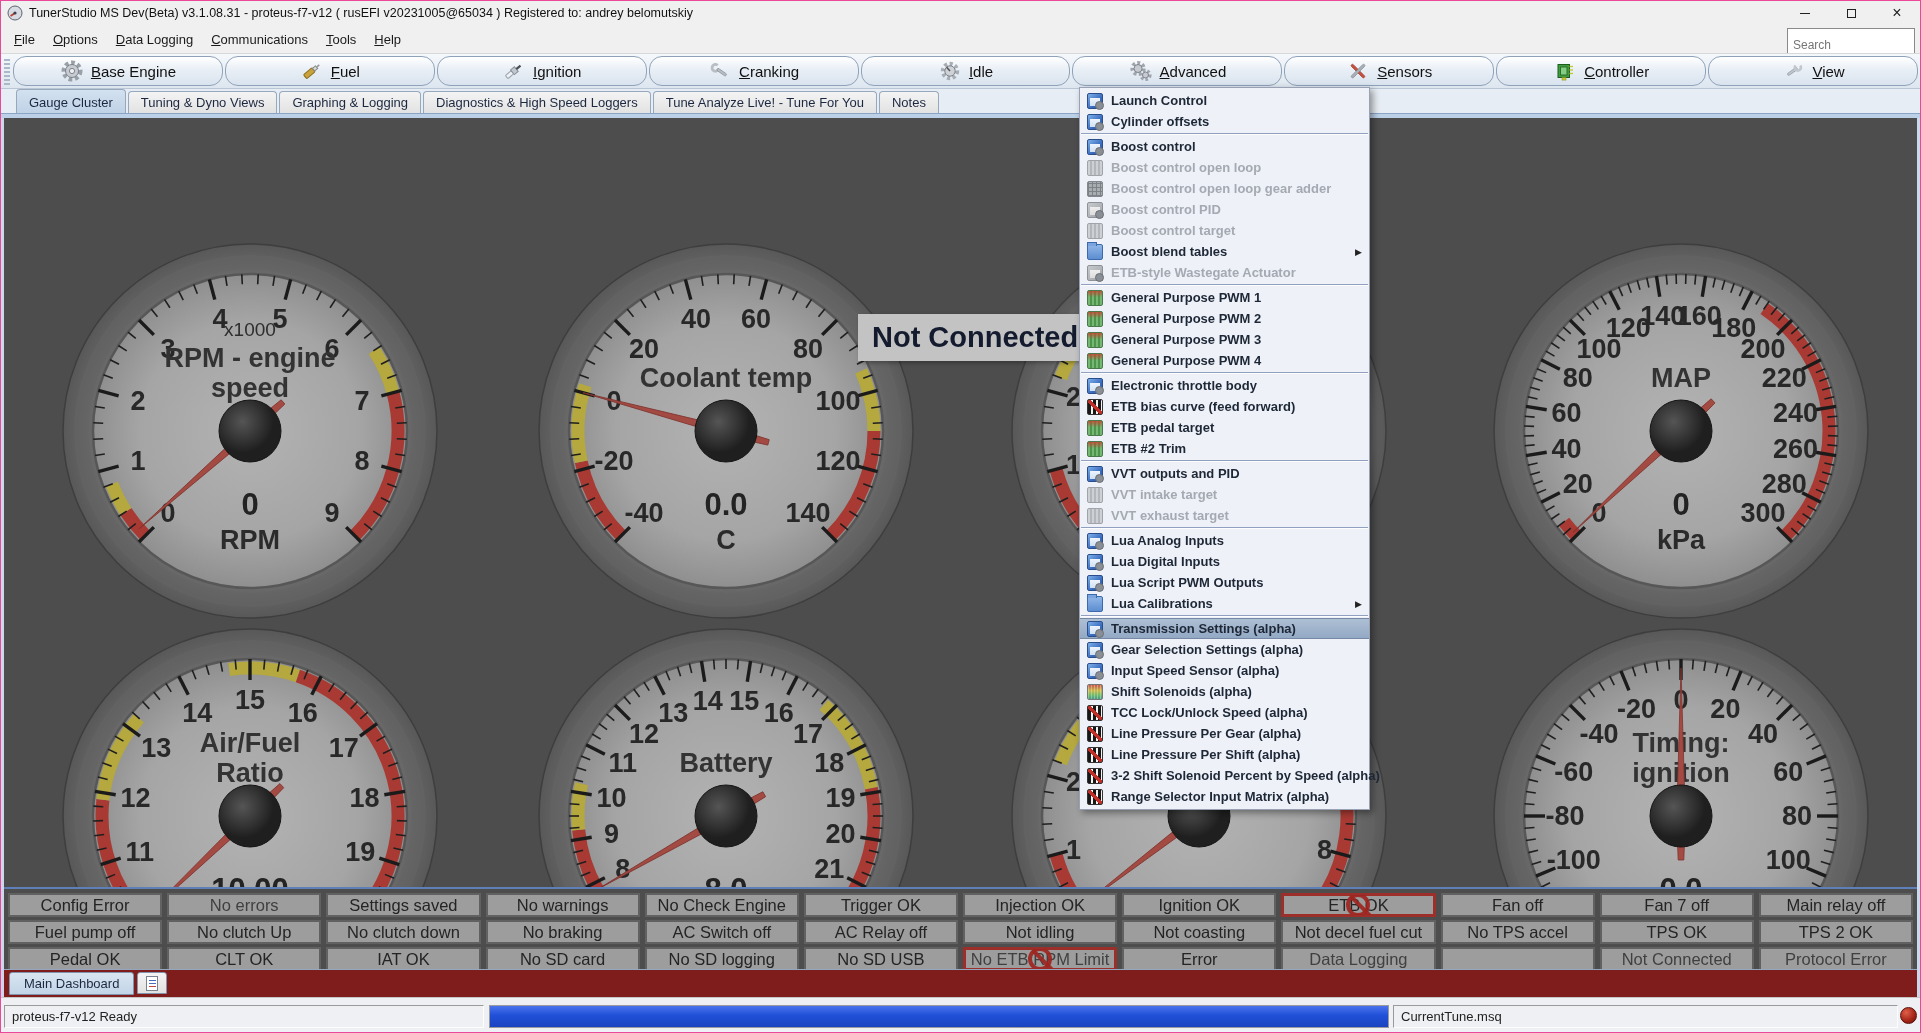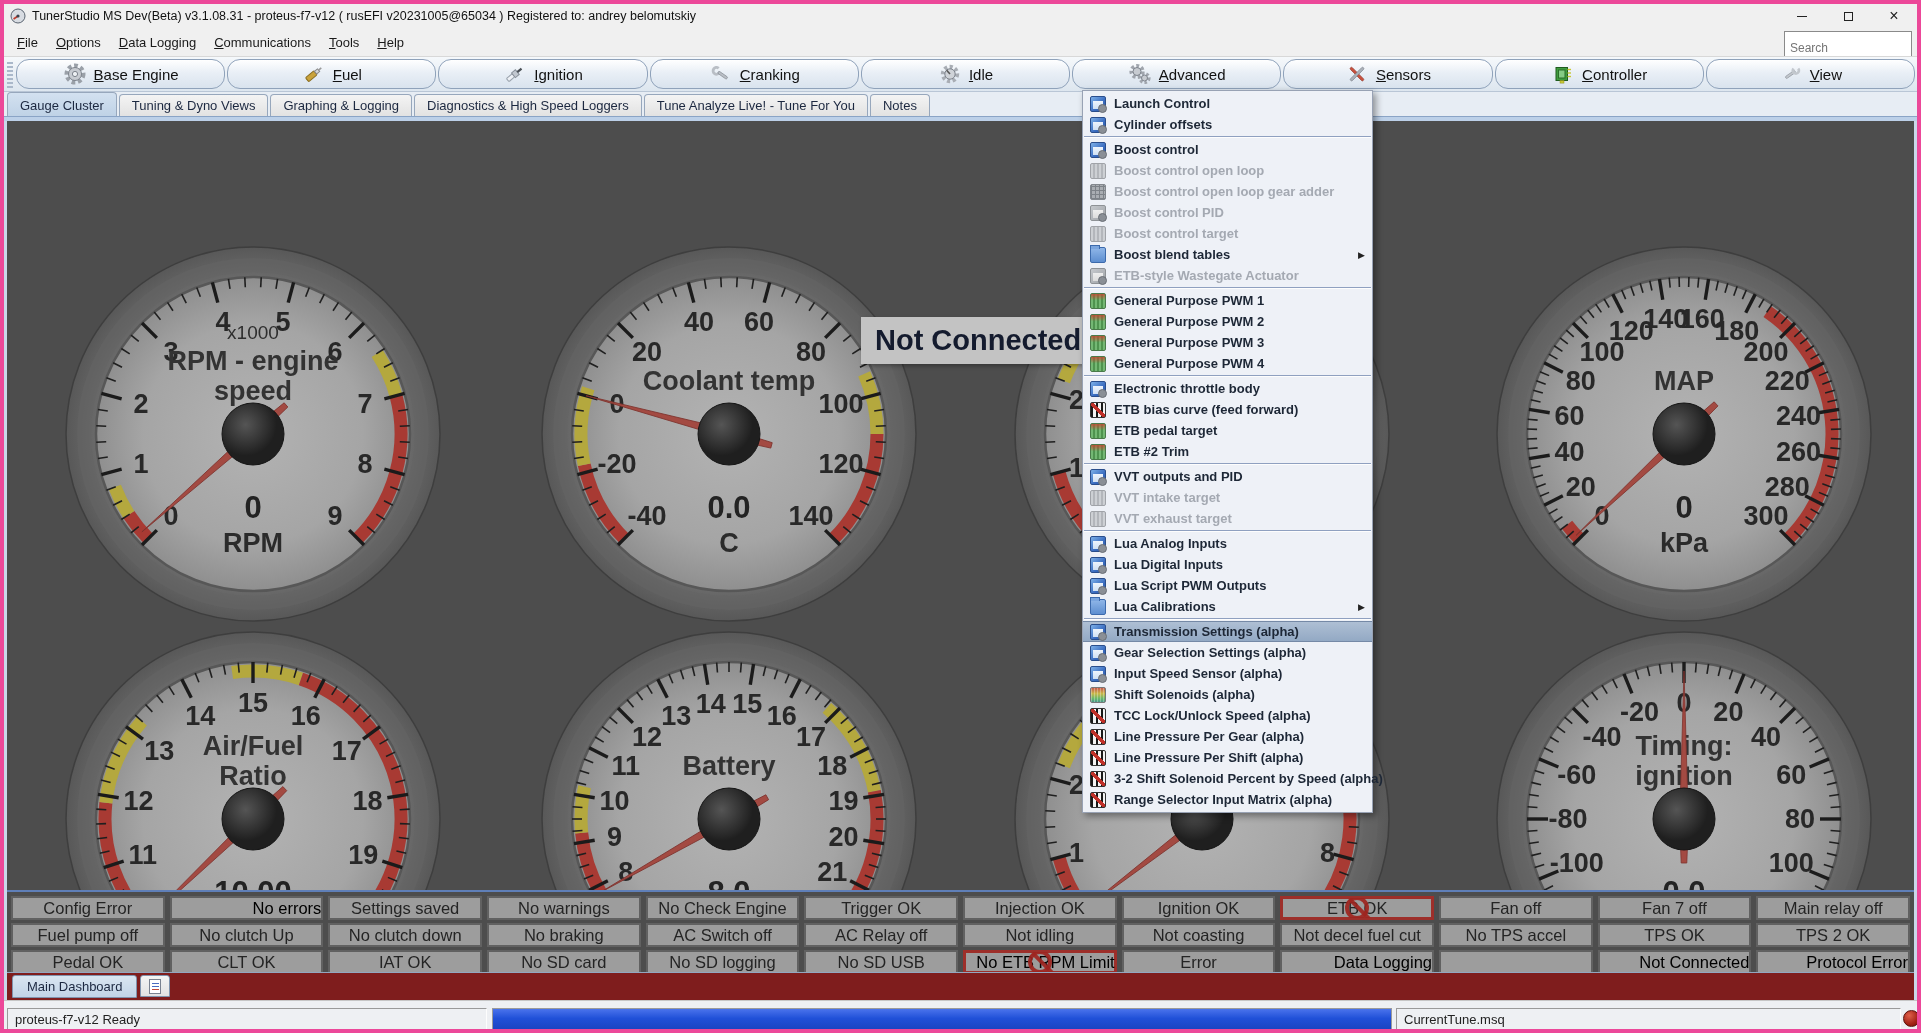--- a/index.html
+++ b/index.html
@@ -1,17 +1,17 @@
 <!DOCTYPE html>
 <html><head>
 <meta charset="utf-8">
 <style>
   * { margin:0; padding:0; box-sizing:border-box; }
   body { background:#333; font-family:"Liberation Sans", sans-serif; }
-  #app { position:relative; width:1921px; height:1033px; background:#f0f0f0; overflow:hidden; border:4px solid #ec4899;text-decoration:underline; }
+  #app { position:relative; width:1921px; height:1033px; background:#f0f0f0; overflow:hidden; border:1px solid #ec4899;text-decoration:underline; }
 
   
   .titlebar { position:absolute; left:0; top:0; width:100%; height:24px; background:#f0f0f0; display:flex; align-items:center; }
   .app-icon { width:16px; height:16px; margin:0 6px 0 6px; }
   .title-text { font-size:12.5px; color:#111; white-space:nowrap; }
   .win-controls { position:absolute; right:0; top:0; height:24px; display:flex; }
   .win-btn { width:46px; height:24px; display:flex; align-items:center; justify-content:center; color:#222; font-size:13px; }
   .glyph-min { width:10px; height:1px; background:#222; display:inline-block; }
   .glyph-max { width:9px; height:9px; border:1px solid #222; display:inline-block; }
 
@@ -22,37 +22,37 @@
   .search-box { position:absolute; right:5px; top:3px; width:128px; height:34px; border:1px solid #8a8a8a; background:#fff; font-size:12px; color:#444; padding:0 5px; font-family:"Liberation Sans", sans-serif; }
 
   
   .toolbar { position:absolute; left:0; top:52px; width:100%; height:36px; background:linear-gradient(180deg,#f5f8fb,#dde6ef); border-top:1px solid #d8d8d8; border-bottom:1px solid #b9c6d6; display:flex; align-items:center; padding:0 2px 0 12px; gap:2px; }
   .grip { position:absolute; left:3px; top:5px; width:6px; height:26px; background:repeating-linear-gradient(0deg,#aab8ca 0 2px,transparent 2px 4px); }
   .tb-btn { flex:1 1 0; height:30px; border:1px solid #8fa2ba; border-radius:13px; background:linear-gradient(180deg,#ffffff,#e9eff6 45%,#d9e3ee); display:flex; align-items:center; justify-content:center; gap:7px; font-size:15px; color:#111; cursor:default; }
   .tb-btn u { text-decoration:underline; }
   .tb-icon { width:24px; height:24px; }
 
   
-  .tabs { position:absolute; left:0; top:88px; width:100%; height:24px; background:#e7edf4; display:flex; align-items:flex-end; padding-left:3px; }
+  .tabs { position:absolute; left:0; top:88px; width:100%; height:24px; background:#e7edf4; display:flex; align-items:flex-end; padding-left:15px; }
   .tab { font-size:13px; color:#1c2840; border:1px solid #97a7bc; border-bottom:none; background:linear-gradient(180deg,#f4f4f4,#e2e2e2); padding:3px 12px 4px 12px; margin-right:2px; border-radius:4px 4px 0 0; height:22px; white-space:nowrap; }
   .tab.selected { background:linear-gradient(180deg,#d3e1f0,#bfd2e6); height:24px; padding-top:5px; font-weight:normal; }
   .tab-underline { position:absolute; left:0; top:112px; width:100%; height:5px; background:#bcd0e8; border-top:1px solid #8aa4c6; }
 
   
   .content { position:absolute; left:0; top:117px; width:100%; height:879px; border-left:3px solid #c9d8ea; border-right:3px solid #c9d8ea; background:#4d4d4d; }
   .panel { position:absolute; left:0; top:0; width:100%; height:769px; background:#4d4d4d; overflow:hidden; }
   .gauge { position:absolute; }
   .overlay-label { position:absolute; left:854px; top:196px; background:#c3c3c3; color:#141b2e; font-size:29px; font-weight:bold; padding:7px 14px; box-shadow:2px 2px 4px rgba(0,0,0,.3); z-index:30; }
 
   .panel-divider { position:absolute; left:0; top:769px; width:100%; height:2px; background:#5f7fb8; }
 
   
   .grid { position:absolute; left:0; top:771px; width:100%; height:80px; background:#4d4d4d; display:grid; grid-template-columns:repeat(12,1fr); grid-template-rows:repeat(3,24px); gap:3px 5px; padding:4px 4px; }
   .cell { position:relative; background:#9d9d9d; border:2px solid #616161; color:#242424; font-size:16.5px; display:flex; align-items:center; justify-content:center; white-space:nowrap; overflow:hidden; }
-  .cell.dim { color:#000000;justify-content:flex-end; }
+  .cell.dim { color:#404040; }
   .cell.alert { border-color:#9d2f2a; box-shadow:inset 0 0 0 1px #9d2f2a; }
   .no-icon { position:absolute; left:50%; top:50%; width:24px; height:24px; transform:translate(-50%,-50%); border:4px solid rgba(158,37,31,.92); border-radius:50%; }
   .no-icon::before { content:""; position:absolute; left:-3px; top:6.5px; width:27px; height:4px; background:rgba(158,37,31,.92); transform:rotate(45deg); }
 
   
   .bottom-strip { position:absolute; left:0; top:851px; width:100%; height:28px; background:#7f1d1d; border-top:1px solid #93a7c0; display:flex; align-items:flex-start; padding:2px 0 0 5px; gap:3px; }
   .btab { font-size:13px; color:#1c2840; background:linear-gradient(180deg,#d9e5f1,#c2d4e7); border:1px solid #8094ae; border-radius:3px 3px 0 0; padding:3px 14px; }
   .btab-icon { width:30px; height:22px; background:linear-gradient(180deg,#f4f4f4,#e2e2e2); border:1px solid #8094ae; border-radius:3px 3px 0 0; display:flex; align-items:center; justify-content:center; }
   .page-ic { width:12px; height:15px; background:#fff; border:1px solid #7a8290; position:relative; }
   .page-ic::before { content:""; position:absolute; left:2px; top:3px; width:7px; height:1.5px; background:#4a6cc0; box-shadow:0 3px 0 #4a6cc0, 0 6px 0 #c04a3a; }

